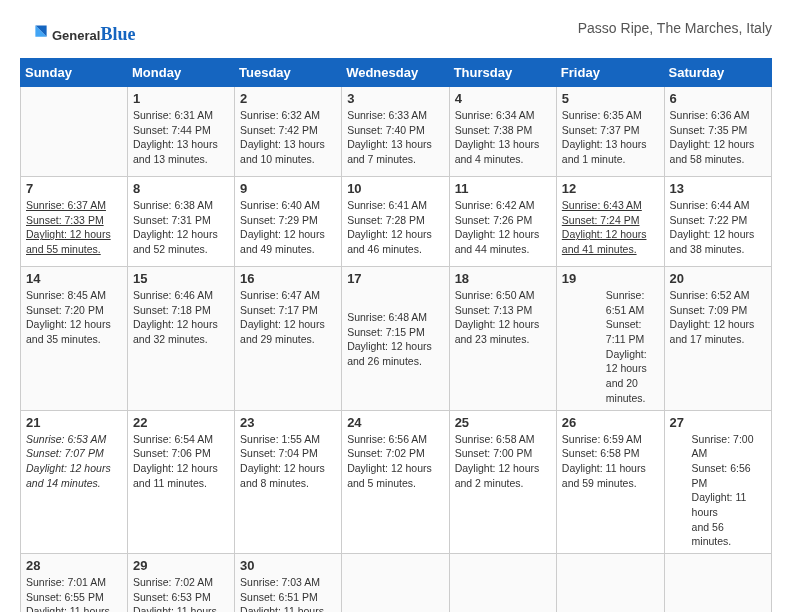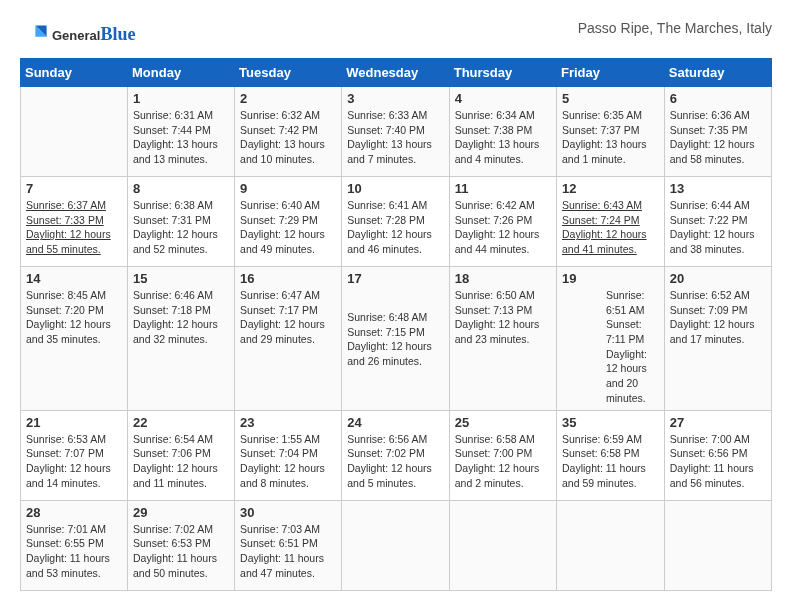--- a/index.html
+++ b/index.html
@@ -255,21 +255,21 @@
           <span class="day-number">20</span>
           <div class="day-detail" style="white-space: pre-line;">Sunrise: 6:52 AM
 Sunset: 7:09 PM
 Daylight: 12 hours
 and 17 minutes.</div>
         </td>
       </tr>
       <tr>
         <td>
           <span class="day-number">21</span>
-          <div class="day-detail" style="white-space: pre-line;">Sunrise: 6:53 AM
+          <div class="day-detail" style="white-space: pre-line; font-style: italic;">Sunrise: 6:53 AM
 Sunset: 7:07 PM
 Daylight: 12 hours
 and 14 minutes.</div>
         </td>
         <td>
           <span class="day-number">22</span>
           <div class="day-detail" style="white-space: pre-line;">Sunrise: 6:54 AM
 Sunset: 7:06 PM
 Daylight: 12 hours
 and 11 minutes.</div>
@@ -289,29 +289,29 @@
 and 5 minutes.</div>
         </td>
         <td>
           <span class="day-number">25</span>
           <div class="day-detail" style="white-space: pre-line;">Sunrise: 6:58 AM
 Sunset: 7:00 PM
 Daylight: 12 hours
 and 2 minutes.</div>
         </td>
         <td>
-          <span class="day-number">35</span>
+          <span class="day-number">26</span>
           <div class="day-detail" style="white-space: pre-line;">Sunrise: 6:59 AM
 Sunset: 6:58 PM
 Daylight: 11 hours
 and 59 minutes.</div>
         </td>
         <td>
           <span class="day-number">27</span>
-          <div class="day-detail" style="white-space: pre-line;">Sunrise: 7:00 AM
+          <div class="day-detail" style="white-space: pre-line; margin-left: 22px;">Sunrise: 7:00 AM
 Sunset: 6:56 PM
 Daylight: 11 hours
 and 56 minutes.</div>
         </td>
       </tr>
       <tr>
         <td>
           <span class="day-number">28</span>
           <div class="day-detail" style="white-space: pre-line;">Sunrise: 7:01 AM
 Sunset: 6:55 PM

